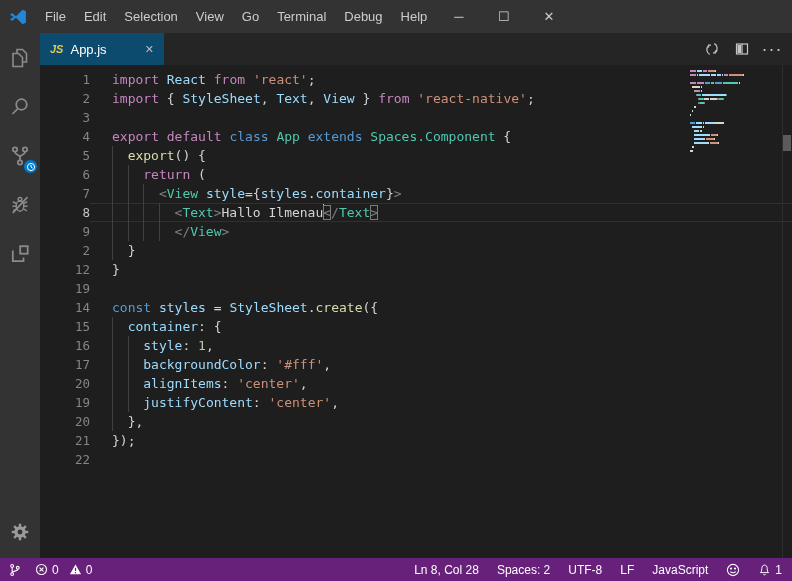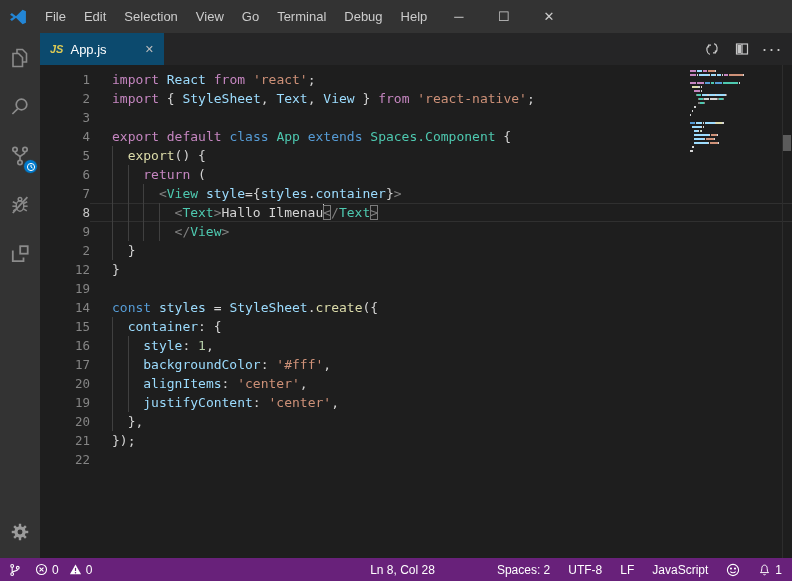--- a/index.html
+++ b/index.html
@@ -492,19 +492,19 @@
         </svg>
       </span>
       <span class="sb-item" style="order:7">
         <svg width="13" height="14" viewBox="0 0 16 16" fill="none" stroke="#ffffff" stroke-width="1.2">
           <path d="M8 2 C5.6 2 4.7 3.9 4.7 6.2 L4.3 9.6 L3 11.2 H13 L11.7 9.6 L11.3 6.2 C11.3 3.9 10.4 2 8 2 Z"></path>
           <path d="M6.6 13 a1.5 1.5 0 0 0 2.8 0"></path>
         </svg>
         <span>1</span>
       </span>
     <span class="sb-item" style="order: 0;">Ln 8, Col 28</span>
-        <span class="sb-item" style="order: 1; margin-left: 44px;">Spaces: 2</span>
+        <span class="sb-item" style="order: 1;">Spaces: 2</span>
         <span class="sb-item" style="order: 2;">UTF-8</span>
         <span class="sb-item" style="order: 3;">LF</span>
         <span class="sb-item" style="order: 4;">JavaScript</span>
       </div>
   </div>
 </div>
 
 </body></html>

